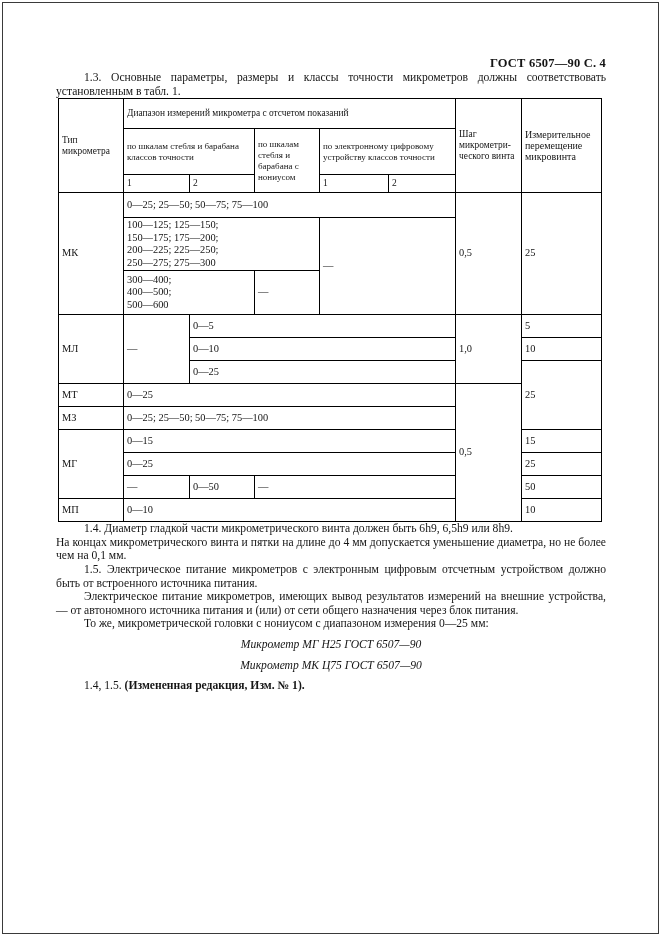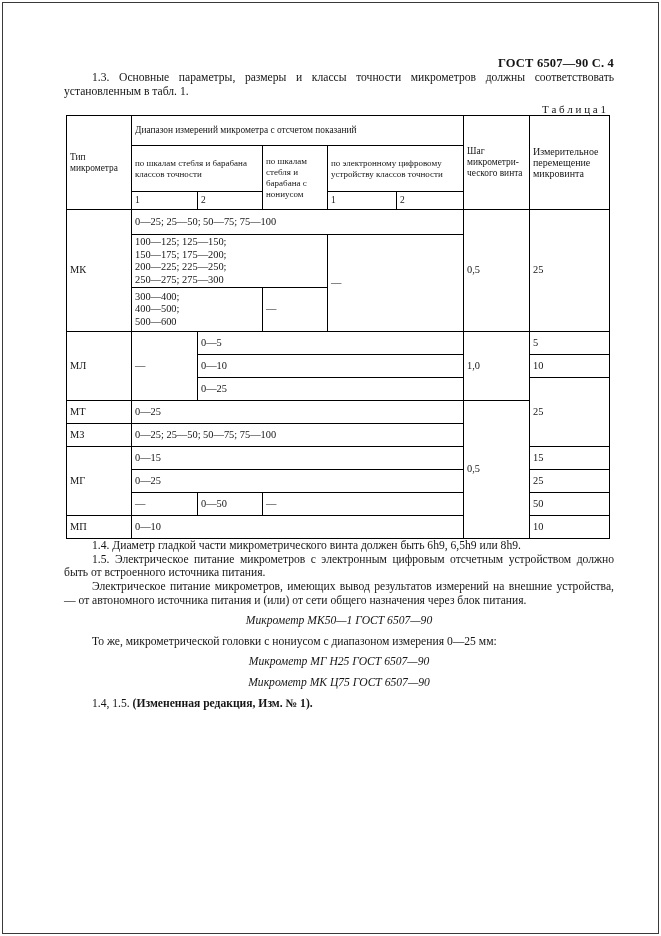--- a/index.html
+++ b/index.html
@@ -11,21 +11,21 @@
     position: relative;
     overflow: hidden;
   }
   .scan-frame {
     position: absolute; inset: 2px;
     border: 1px solid #3a3a3a;
     pointer-events: none;
   }
   .content {
     position: absolute;
-    left: 64px; top: 56px;
+    left: 56px; top: 56px;
     width: 550px;
   }
   .page-header {
     text-align: right;
     font-weight: bold;
     font-size: 12.5px;
     letter-spacing: 0.2px;
   }
   p.body-text {
     margin: 0;
@@ -88,21 +88,20 @@
 <body>
 
 <div class="scan-frame"></div>
 
 <div class="content">
 
   <div class="page-header">ГОСТ 6507—90 С. 4</div>
 
   <p class="body-text para-13">1.3. Основные параметры, размеры и классы точности микрометров должны соответствовать установленным в табл. 1.</p>
 
-  <div class="table-caption">Т а б л и ц а  1</div>
 
   <table class="spec">
     <colgroup>
       <col style="width:65px">
         <col style="width:66px">
         <col style="width:65px">
         <col style="width:65px">
       <col style="width:69px">
         <col style="width:67px">
         <col style="width:66px">
@@ -188,24 +187,24 @@
       </tr>
       <tr style="height:23px">
         <td>МП</td>
         <td colspan="5">0—10</td>
         <td>10</td>
       </tr>
     </tbody>
   </table>
 
   <p class="body-text after-table">1.4. Диаметр гладкой части микрометрического винта должен быть 6h9, 6,5h9 или 8h9.</p>
+  <p class="body-text noindent">На концах микрометрического винта и пятки на длине до 4 мм допускается уменьшение диаметра, но не более чем на 0,1 мм.</p>
   <p class="body-text">1.5. Электрическое питание микрометров с электронным цифровым отсчетным устройством должно быть от встроенного источника питания.</p>
   <p class="body-text">Электрическое питание микрометров, имеющих вывод результатов измерений на внешние устройства, — от автономного источника питания и (или) от сети общего назначения через блок питания.</p>
 
-  <div class="designation">Микрометр МК50—1 ГОСТ 6507—90</div>
 
   <p class="body-text">То же, микрометрической головки с нониусом с диапазоном измерения 0—25 мм:</p>
   <div class="designation">Микрометр МГ Н25 ГОСТ 6507—90</div>
 
   <div class="designation">Микрометр МК Ц75 ГОСТ 6507—90</div>
 
   <p class="body-text amendment"><span>1.4, 1.5. </span><span class="bold-part">(Измененная редакция, Изм. № 1).</span></p>
 
 </div>
 

